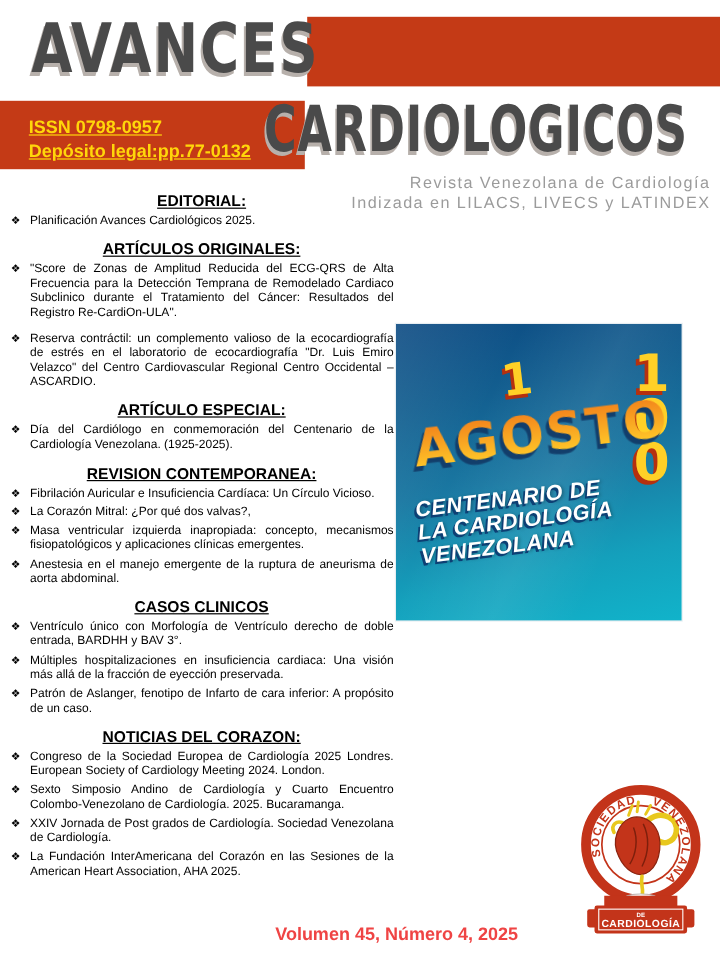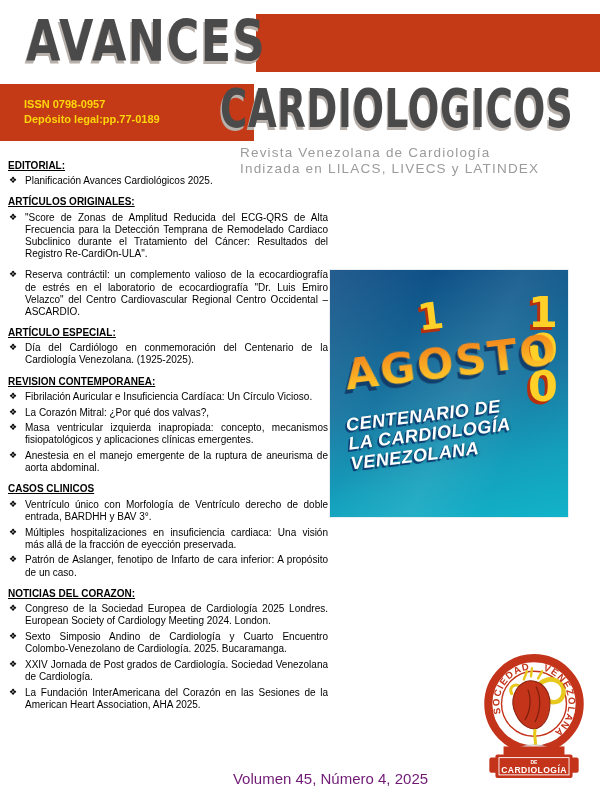--- a/index.html
+++ b/index.html
@@ -6,32 +6,32 @@
   .page{position:relative;width:600px;height:800px;background:#ffffff;overflow:hidden;
         font-family:"Liberation Sans",sans-serif;}
 
   
   .top-red-box{position:absolute;left:256px;top:14px;width:344px;height:58px;background:#c43a16;}
   .avances{position:absolute;left:26px;top:8px;font-size:57px;font-weight:bold;color:#4a4a4a;
            font-family:"DejaVu Sans",sans-serif;letter-spacing:2px;white-space:nowrap;
            transform:scaleX(0.78);transform-origin:left top;
            text-shadow:-2px 3px 0 #b7b0ab;}
   .red-band2{position:absolute;left:0;top:84px;width:254px;height:57px;background:#c43a16;}
-  .issn-block{position:absolute;left:24px;top:97px;color:#ffd60a;font-weight:bold;font-size:11px;
-              line-height:1.35;white-space:nowrap;}
+  .issn-block{position:absolute;left:24px;top:97px;color:#ffd60a;font-weight:bold;font-size:15px;
+              line-height:1.35;white-space:nowrap;text-decoration:underline;}
   .cardiologicos{position:absolute;left:220px;top:78px;font-size:53px;font-weight:bold;color:#4a4a4a;
            font-family:"DejaVu Sans",sans-serif;letter-spacing:1px;white-space:nowrap;
            transform:scaleX(0.70);transform-origin:left top;
            text-shadow:-2px 3px 0 #b7b0ab;}
-  .subtitle{position:absolute;left:240px;top:145px;width:352px;text-align:left;color:#9b9b9b;
+  .subtitle{position:absolute;left:240px;top:145px;width:352px;text-align:right;color:#9b9b9b;
             font-size:13.5px;letter-spacing:1.2px;line-height:1.18;white-space:nowrap;}
 
   
   .toc{position:absolute;left:8px;top:160px;width:320px;font-size:10px;line-height:1.22;color:#000;}
-  .toc h3{font-size:10px;font-weight:bold;text-decoration:underline;margin:9px 0 3px 0;}
+  .toc h3{font-size:13px;font-weight:bold;text-decoration:underline;margin:9px 0 3px 0;text-align:center;}
   .toc .sec:first-child h3{margin-top:0;}
   .toc ul{list-style:none;margin:0;padding:0;}
   .toc li{position:relative;padding-left:17px;margin:0 0 3.5px 0;text-align:justify;}
   .toc li .blt{position:absolute;left:1px;top:0;font-size:9px;}
 
   
   .poster{position:absolute;left:330px;top:270px;width:238px;height:247px;overflow:hidden;
           background:
             linear-gradient(115deg, rgba(255,255,255,.10) 0%, rgba(255,255,255,0) 30%, rgba(255,255,255,.08) 55%, rgba(255,255,255,0) 75%),
             linear-gradient(168deg,#0c4a82 0%,#135f90 25%,#1a78a2 50%,#14a0bc 78%,#11b3ca 100%);
@@ -53,34 +53,34 @@
   .centenario{position:absolute;left:15px;top:146px;transform:rotate(-7deg);transform-origin:left top;
               color:#ffffff;font-weight:bold;font-style:italic;font-size:18px;line-height:1.08;
               letter-spacing:.5px;white-space:nowrap;
               text-shadow:-2px 2px 0 #0d3f74,1px 1px 3px rgba(0,0,0,.35);}
 
   
   .soclogo{position:absolute;left:479px;top:649px;width:110px;height:134px;}
 
   
   .volume{position:absolute;left:178px;top:770px;width:305px;text-align:center;
-          font-size:15px;font-weight:normal;color:#701a75;}
+          font-size:15px;font-weight:bold;color:#ef4444;}
 </style>
 </head>
 <body>
 
 <div class="page">
 
   <div class="top-red-box"></div>
   <div class="avances">AVANCES</div>
 
   <div class="red-band2"></div>
   <div class="issn-block">
     <div>ISSN 0798-0957</div>
-    <div>Depósito legal:pp.77-0189</div>
+    <div>Depósito legal:pp.77-0132</div>
   </div>
   <div class="cardiologicos">CARDIOLOGICOS</div>
 
   <div class="subtitle">
     <div>Revista Venezolana de Cardiología</div>
     <div>Indizada en LILACS, LIVECS y LATINDEX</div>
   </div>
 
   <div class="toc">
 

